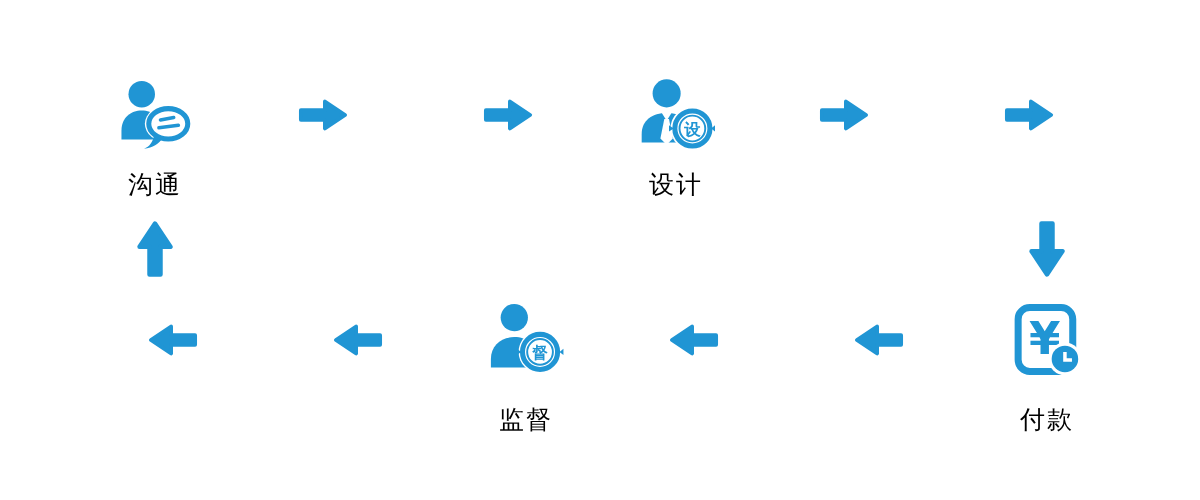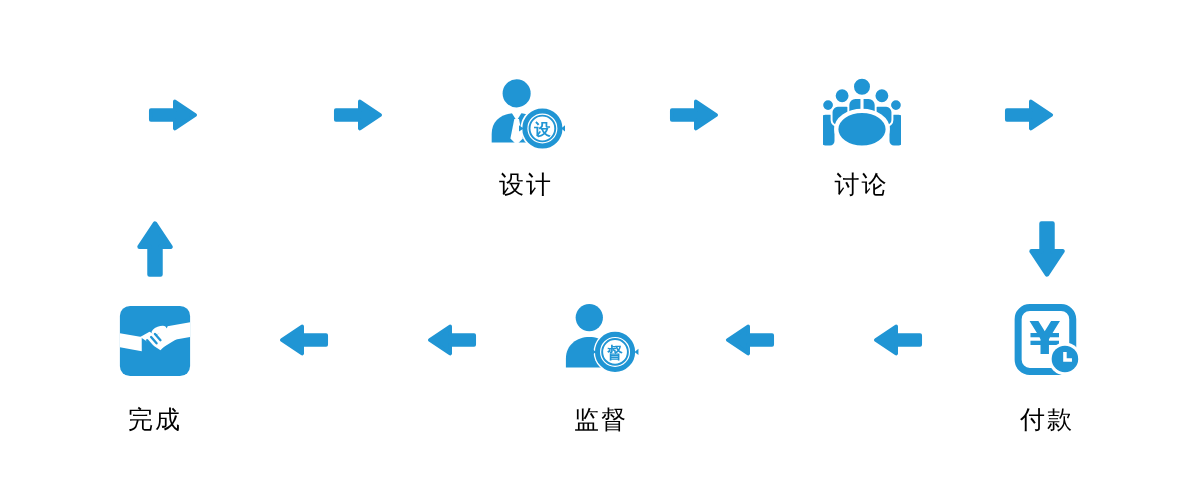--- a/index.html
+++ b/index.html
@@ -27,20 +27,34 @@
 
   .arrow-path { fill:currentColor; stroke:currentColor; stroke-width:4; stroke-linejoin:round; }
 </style>
 </head>
 <body>
 
 <div class="canvas">
 
   <div class="row row-top">
 
+    <div class="step">
+      <span class="icon">
+        <svg viewBox="0 0 100 100">
+          <circle cx="33" cy="22" r="17" fill="currentColor"></circle>
+          <path d="M7,80 V69 C7,52 19,43 33,43 C47,43 59,52 59,69 V80 Z" fill="currentColor"></path>
+          <ellipse cx="67" cy="60" rx="30" ry="24" fill="#fff"></ellipse>
+          <path d="M49,74 C47,84 43,89 36,92 C47,91 55,86 60,78 Z" fill="currentColor"></path>
+          <ellipse cx="67" cy="60" rx="25" ry="19.5" fill="#fff" stroke="currentColor" stroke-width="6.5"></ellipse>
+          <path d="M57,55 L74,52" stroke="currentColor" stroke-width="4.5" stroke-linecap="round"></path>
+          <path d="M55,65 L80,62" stroke="currentColor" stroke-width="4.5" stroke-linecap="round"></path>
+        </svg>
+      </span>
+      <span class="label">沟通</span>
+    </div>
 
     <div class="harrow">
       <svg viewBox="0 0 52 38">
           <path class="arrow-path" d="M3,14 H28 V5 L49,19 L28,33 V24 H3 Z"></path>
         </svg>
     </div>
 
 
     <div class="harrow">
       <svg viewBox="0 0 52 38">
@@ -65,39 +79,20 @@
       </span>
       <span class="label">设计</span>
     </div>
 
     <div class="harrow">
       <svg viewBox="0 0 52 38">
           <path class="arrow-path" d="M3,14 H28 V5 L49,19 L28,33 V24 H3 Z"></path>
         </svg>
     </div>
 
-    <div class="step">
-      <span class="icon">
-        <svg viewBox="0 0 100 100">
-          <circle cx="6.5" cy="36" r="7.5" fill="currentColor" stroke="#fff" stroke-width="2.5"></circle>
-          <rect x="-4" y="47" width="20" height="42" rx="7" fill="currentColor" stroke="#fff" stroke-width="2.5"></rect>
-          <circle cx="93.5" cy="36" r="7.5" fill="currentColor" stroke="#fff" stroke-width="2.5"></circle>
-          <rect x="84" y="47" width="20" height="42" rx="7" fill="currentColor" stroke="#fff" stroke-width="2.5"></rect>
-          <circle cx="24.5" cy="24" r="9.5" fill="currentColor" stroke="#fff" stroke-width="2.5"></circle>
-          <rect x="11" y="37" width="27" height="26" rx="8" fill="currentColor" stroke="#fff" stroke-width="2.5"></rect>
-          <circle cx="75.5" cy="24" r="9.5" fill="currentColor" stroke="#fff" stroke-width="2.5"></circle>
-          <rect x="62" y="37" width="27" height="26" rx="8" fill="currentColor" stroke="#fff" stroke-width="2.5"></rect>
-          <circle cx="50" cy="12.5" r="11.5" fill="currentColor" stroke="#fff" stroke-width="2.5"></circle>
-          <rect x="32.5" y="27" width="35" height="30" rx="9" fill="currentColor" stroke="#fff" stroke-width="2.5"></rect>
-          <rect x="48" y="27" width="4" height="22" fill="#fff"></rect>
-          <ellipse cx="50" cy="67" rx="33" ry="23.5" fill="currentColor" stroke="#fff" stroke-width="5.5"></ellipse>
-        </svg>
-      </span>
-      <span class="label">讨论</span>
-    </div>
 
     <div class="harrow">
       <svg viewBox="0 0 52 38">
           <path class="arrow-path" d="M3,14 H28 V5 L49,19 L28,33 V24 H3 Z"></path>
         </svg>
     </div>
 
 
   </div>
 
@@ -107,34 +102,20 @@
       </svg>
   </div>
   <div class="varrow varrow-right">
     <svg viewBox="0 0 38 52">
         <path class="arrow-path" d="M14,3 V28 H5 L19,49 L33,28 H24 V3 Z"></path>
       </svg>
   </div>
 
   <div class="row row-bottom">
 
-    <div class="step">
-      <span class="icon">
-        <svg viewBox="0 0 100 100">
-          <rect x="5" y="5" width="90" height="90" rx="13" fill="currentColor"></rect>
-          <polygon points="95,26 66,31 66,50 95,45" fill="#fff"></polygon>
-          <polygon points="68,31 45,47 59,59 80,46" fill="#fff"></polygon>
-          <polygon points="5,40 33,45 33,63 5,58" fill="#fff"></polygon>
-          <polygon points="31,45 57,62 67,52 43,38" fill="#fff"></polygon>
-          <ellipse cx="55" cy="36" rx="10" ry="4.5" fill="#fff" transform="rotate(-22 55 36)"></ellipse>
-          <path d="M40,49 L47,57 M45,45 L52,53 M50,41 L57,49 M35,53 L42,61" stroke="currentColor" stroke-width="3" stroke-linecap="round"></path>
-        </svg>
-      </span>
-      <span class="label">完成</span>
-    </div>
 
     <div class="harrow">
       <svg viewBox="0 0 52 38">
           <path class="arrow-path" d="M49,14 H24 V5 L3,19 L24,33 V24 H49 Z"></path>
         </svg>
     </div>
 
 
     <div class="harrow">
       <svg viewBox="0 0 52 38">

